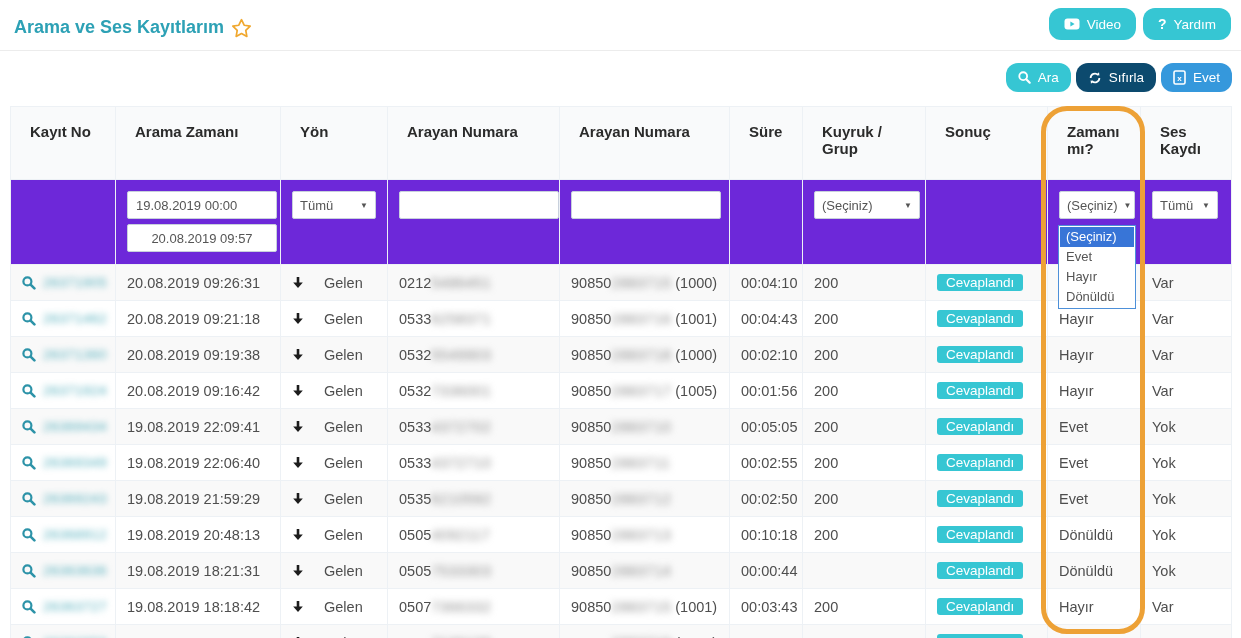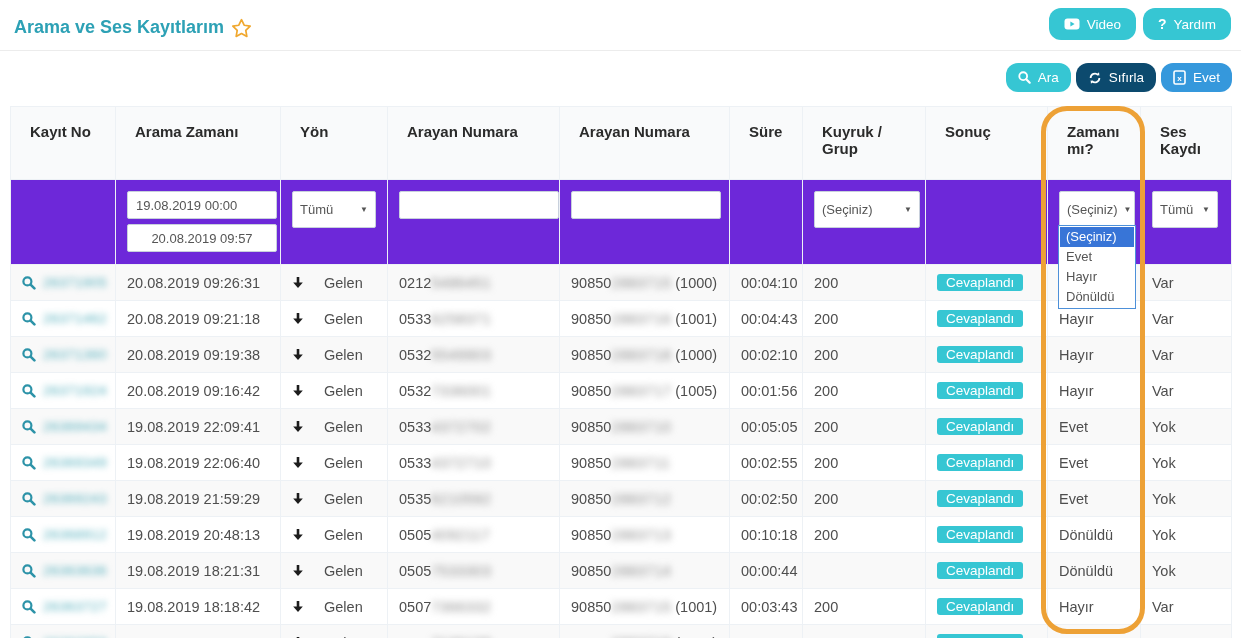--- a/index.html
+++ b/index.html
@@ -37,21 +37,21 @@
   tbody td { height:36px; padding:6px 6px 6px 11px; white-space:nowrap; overflow:hidden; }
   tbody tr:nth-child(odd) { background:#f9f9f9; }
   tbody tr:nth-child(even) { background:#fff; }
   
   .inp {
     display:block; width:150px; height:28px; border:1px solid #c8d0dc; border-radius:2px;
     background:#fff; color:#555; font-size:13px; font-family:inherit; padding:4px 8px;
   }
   .inp + .inp { margin-top:5px;text-align:center; }
   .fake-select {
-    display:flex; justify-content:space-between; align-items:center; height:37px;
+    display:flex; justify-content:space-between; align-items:center; height:28px;
     border:1px solid #c8d0dc; border-radius:2px; background:#fff; color:#555;
     font-size:13px; padding:4px 7px; cursor:pointer;
   }
   .caret { font-size:8px; color:#555; margin-left:6px; }
   .w-yon { width:84px; } .w-queue { width:106px; } .w-kacan { width:76px; } .w-ses { width:66px; }
   .kacan-cell { position:relative; }
   .dd-panel {
     position:absolute; top:45px; left:10px; width:78px; background:#fff;
     border:1px solid #4d90d9; z-index:30; font-size:13px; color:#555; padding:1px;
   }

